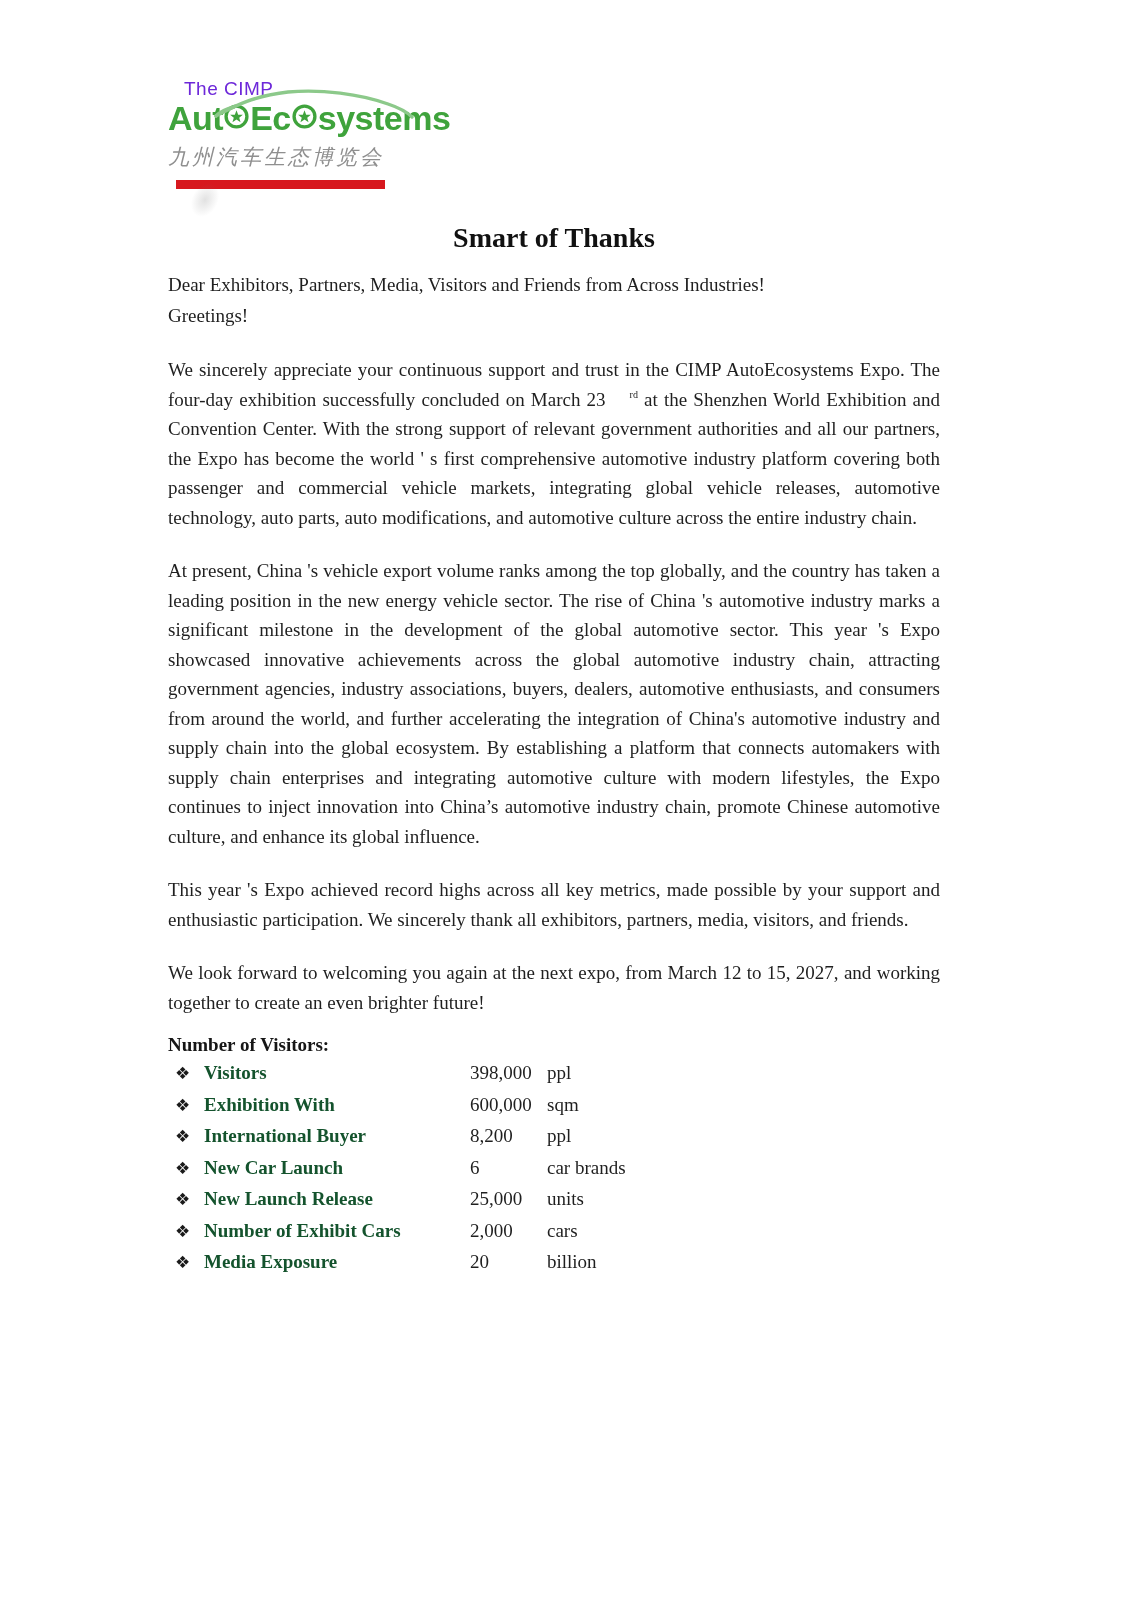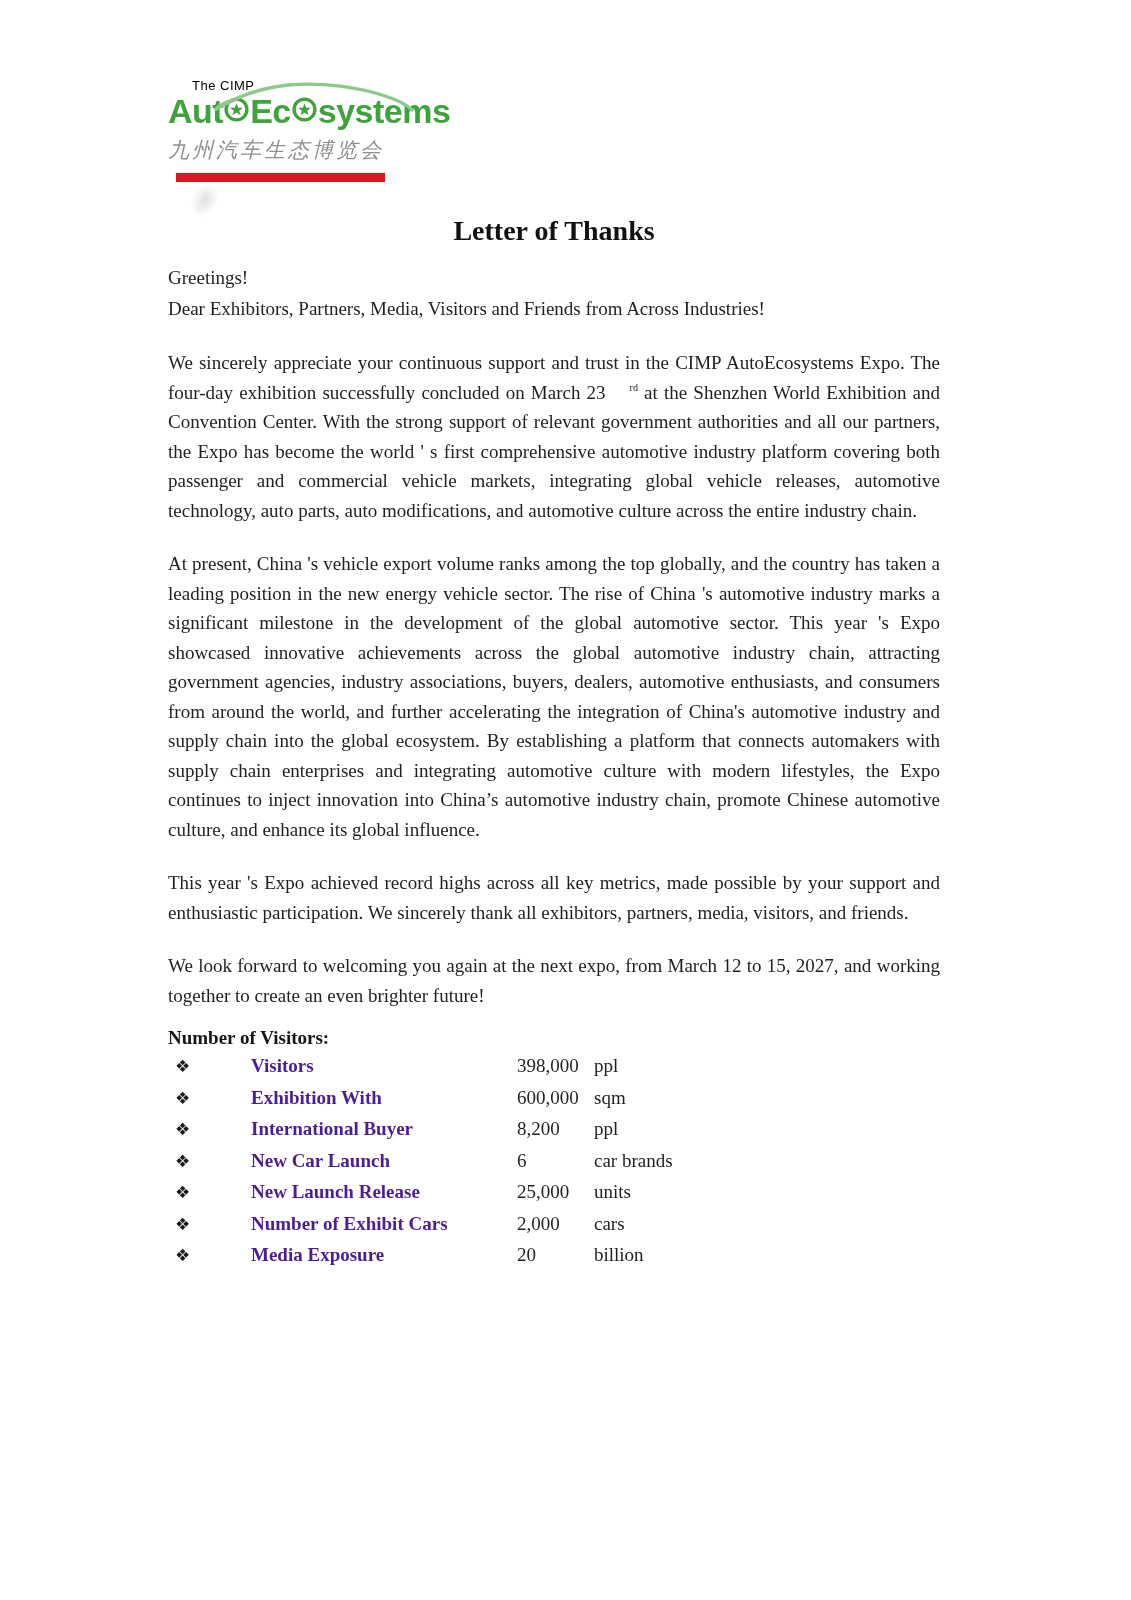--- a/index.html
+++ b/index.html
@@ -14,22 +14,22 @@
   }
   .content{
     position:absolute;
     left:168px;top:78px;
     width:772px;
   }
   
   .logo{position:relative;}
   .logo-tagline{
     font-family:"Liberation Sans", sans-serif;
-    font-size:13px;color:#000000;
-    margin-left:24px;letter-spacing:.5px;
+    font-size:19px;color:#6d28d9;
+    margin-left:16px;letter-spacing:.5px;
   }
   .brand-row{
     position:relative;
     display:flex;align-items:flex-start;
     margin-top:1px;height:38px;
   }
   .brand-part{
     font-family:"Liberation Sans", sans-serif;
     font-weight:bold;font-size:34px;line-height:34px;
     color:#3fa33c;letter-spacing:-0.5px;
@@ -72,21 +72,21 @@
   .stats-heading{
     margin-top:17px;
     font-size:19px;font-weight:bold;color:#161616;
   }
   .stats-list{margin-top:2px;}
   .stat-row{
     display:flex;align-items:baseline;
     font-size:19px;line-height:30.5px;
   }
   .stat-bullet{margin-left:7px;width:29px;font-size:17px;color:#1a1a1a;}
-  .stat-label{width:266px;font-weight:bold;color:#4c1d95;margin-left:47px;}
+  .stat-label{width:266px;font-weight:bold;color:#14532d;}
   .stat-value{width:77px;}
   .stat-unit{flex:1;}
   
   .signature{margin-top:22px;font-size:19px;line-height:29px;}
 </style>
 </head>
 <body>
 
 <div class="page">
   <div class="content">
@@ -108,25 +108,25 @@
           <circle cx="12" cy="12" r="10" fill="none" stroke="#3fa33c" stroke-width="3.2"></circle>
           <path d="M12 6 L13.6 10.2 L18.1 10.4 L14.6 13.1 L15.9 17.4 L12 14.8 L8.1 17.4 L9.4 13.1 L5.9 10.4 L10.4 10.2 Z" fill="#3fa33c"></path>
         </svg>
         <span class="brand-part">systems</span>
       </div>
       <div class="logo-chinese">九州汽车生态博览会</div>
       <div class="red-bar"></div>
       <div class="smudge"></div>
     </div>
 
-    <div class="title">Letter of Thanks</div>
+    <div class="title">Smart of Thanks</div>
 
     <div class="salutation-block">
+      <div>Dear Exhibitors, Partners, Media, Visitors and Friends from Across Industries!</div>
       <div>Greetings!</div>
-      <div>Dear Exhibitors, Partners, Media, Visitors and Friends from Across Industries!</div>
     </div>
 
     <p class="body-par"><span>We sincerely appreciate your continuous support and trust in the CIMP AutoEcosystems Expo. The four-day exhibition successfully concluded on March 23</span><sup>rd</sup><span> at the Shenzhen World Exhibition and Convention Center. With the strong support of relevant government authorities and all our partners, the Expo has become the world ' s first comprehensive automotive industry platform covering both passenger and commercial vehicle markets, integrating global vehicle releases, automotive technology, auto parts, auto modifications, and automotive culture across the entire industry chain.</span></p>
 
     <p class="body-par">At present, China 's vehicle export volume ranks among the top globally, and the country has taken a leading position in the new energy vehicle sector. The rise of China 's automotive industry marks a significant milestone in the development of the global automotive sector. This year 's Expo showcased innovative achievements across the global automotive industry chain, attracting government agencies, industry associations, buyers, dealers, automotive enthusiasts, and consumers from around the world, and further accelerating the integration of China's automotive industry and supply chain into the global ecosystem. By establishing a platform that connects automakers with supply chain enterprises and integrating automotive culture with modern lifestyles, the Expo continues to inject innovation into China’s automotive industry chain, promote Chinese automotive culture, and enhance its global influence.</p>
 
     <p class="body-par">This year 's Expo achieved record highs across all key metrics, made possible by your support and enthusiastic participation. We sincerely thank all exhibitors, partners, media, visitors, and friends.</p>
 
     <p class="body-par">We look forward to welcoming you again at the next expo, from March 12 to 15, 2027, and working together to create an even brighter future!</p>
 

